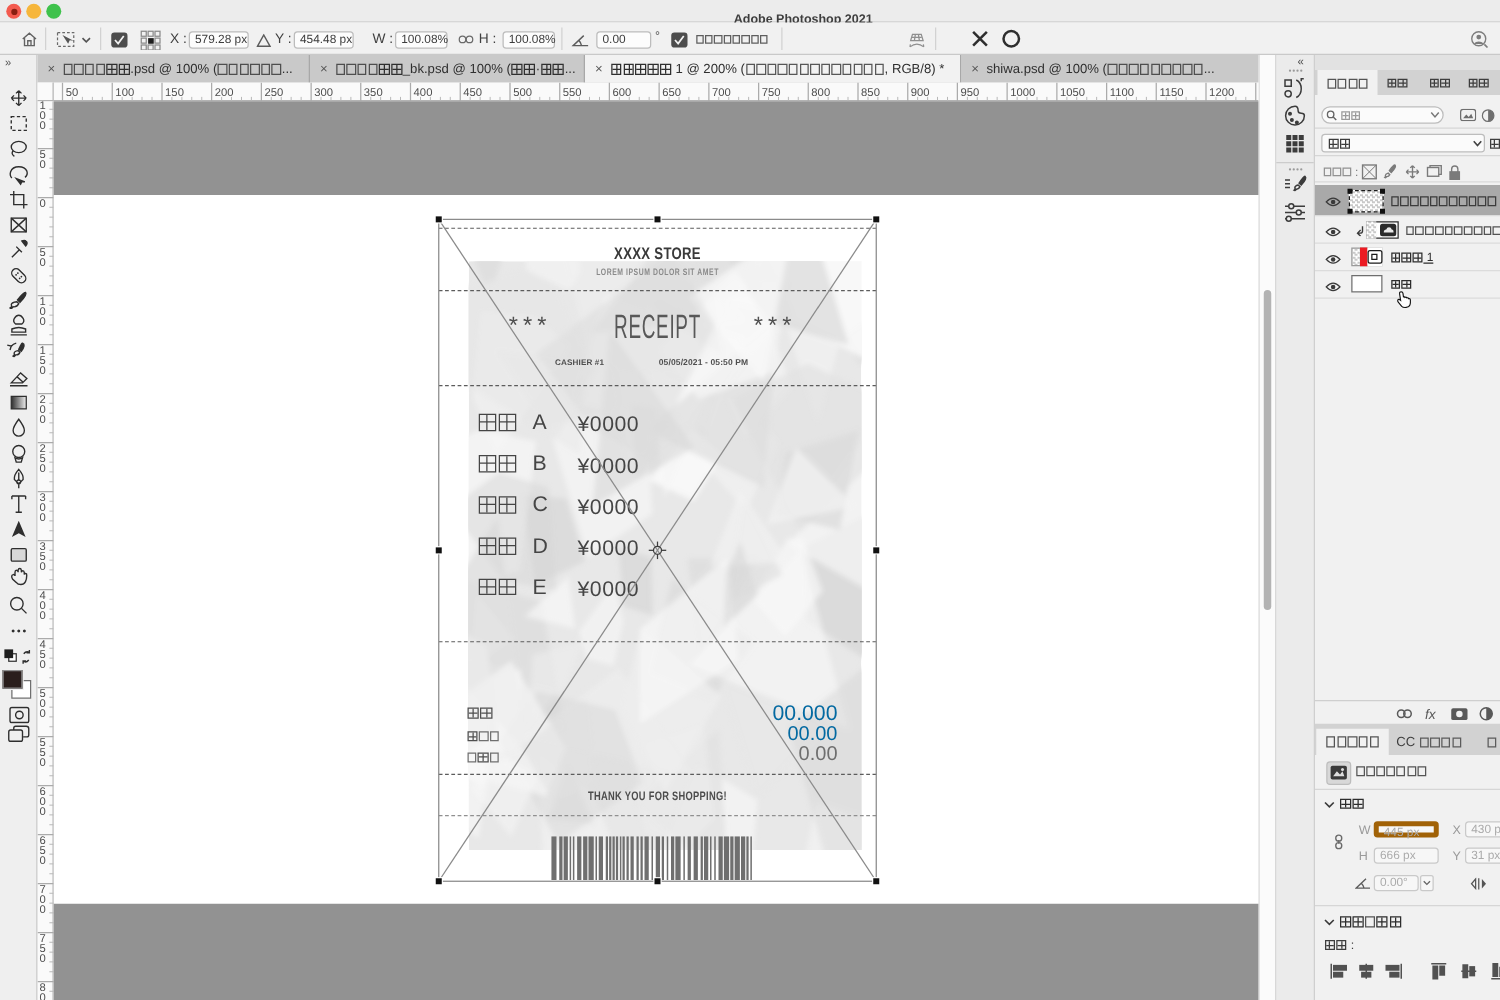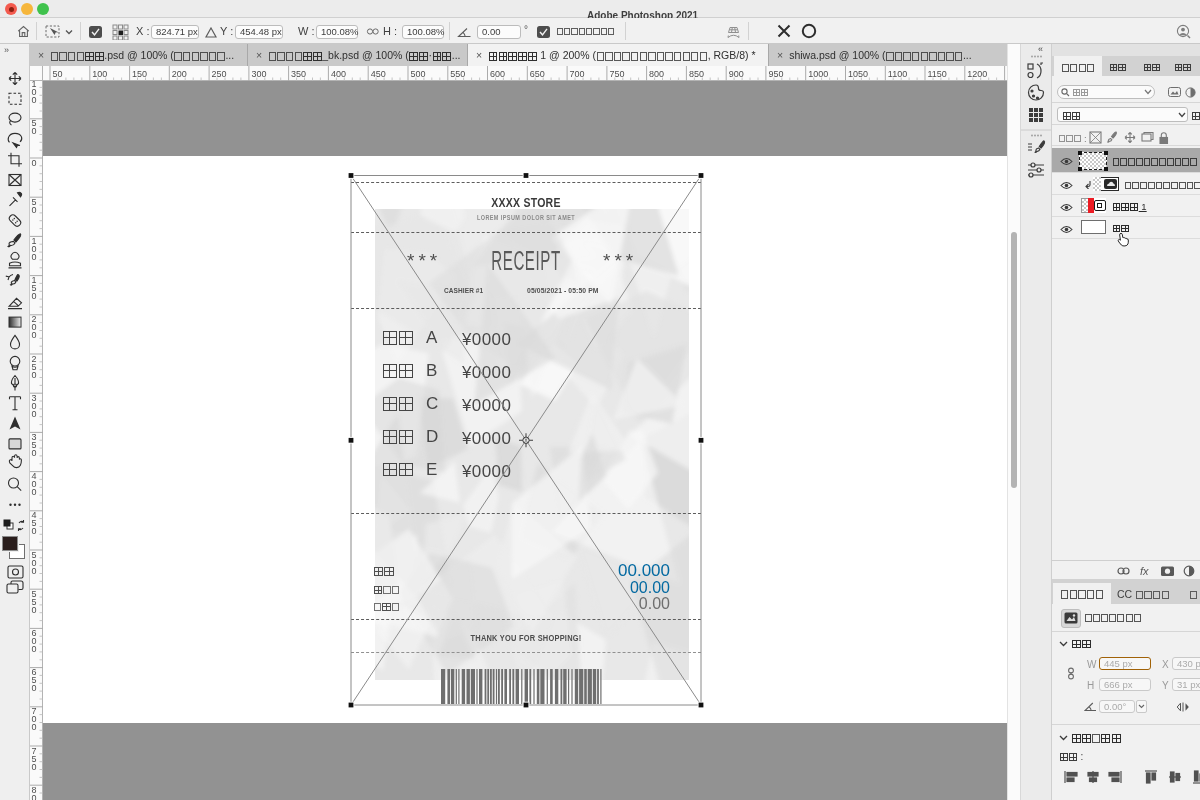--- a/index.html
+++ b/index.html
@@ -50,21 +50,21 @@
       <rect x="1" y="6.5" width="4" height="4"></rect>
       <rect x="12" y="6.5" width="4" height="4"></rect>
       <rect x="1" y="12" width="4" height="4"></rect>
       <rect x="6.5" y="12" width="4" height="4"></rect>
       <rect x="12" y="12" width="4" height="4"></rect>
     </g>
     <rect x="6.5" y="6.5" width="4.5" height="4.5" fill="#1d1d1d"></rect>
   </svg>
 
 <div class="lbl" style="left:136px;top:25px">X :</div>
-<div class="inp" style="left:151px;top:24.5px;width:48px;height:14px">824.71 px</div>
+<div class="inp" style="left:151px;top:24.5px;width:48px;height:14px">579.28 px</div>
 
 <svg class="a" style="left:205px;top:26.5px" width="12" height="11" viewBox="0 0 12 11">
     <path d="M6 1 L11 10 H1 Z" fill="none" stroke="#5c5c5c" stroke-width="1.2"></path>
   </svg>
 
 <div class="lbl" style="left:220px;top:25px">Y :</div>
 <div class="inp" style="left:235px;top:24.5px;width:48px;height:14px">454.48 px</div>
 
 <div class="lbl" style="left:298px;top:25px">W :</div>
 <div class="inp" style="left:316px;top:24.5px;width:42px;height:14px">100.08%</div>
@@ -939,21 +939,21 @@
     <circle cx="10" cy="3.5" r="1.2" fill="#ddd"></circle>
   </svg>
 <div class="a" style="left:1084px;top:612.5px;font-size:10px;color:#2e2e2e"><span style="font-size:10px"><span class="h"></span><span class="h"></span><span class="h"></span><span class="h"></span><span class="h"></span><span class="h"></span><span class="h"></span></span></div>
 <div class="a" style="left:1052px;top:631px;width:148px;height:1px;background:#d6d6d6"></div>
 
 <svg class="a" style="left:1059px;top:640.5px" width="9" height="6" viewBox="0 0 9 6">
     <path d="M1 1 l3.5 3.5 L8 1" fill="none" stroke="#3a3a3a" stroke-width="1.3"></path>
   </svg>
 <div class="a" style="left:1071px;top:637.5px;font-size:11px;color:#2d2d2d;font-weight:bold"><span style="font-size:11px"><span class="k"></span><span class="k"></span></span></div>
 <div class="a" style="left:1087px;top:659px;font-size:10px;color:#9a9a9a">W</div>
-<div style="position:absolute;background:#f7f7f7;border:1px solid #a16207;border-radius:3px;font-size:9.5px;color:#ababab;line-height:11px;padding-left:4px;left:1099px;top:657px;width:52px;height:13px">445 px</div>
+<div style="position:absolute;background:#f7f7f7;border:4px solid #a16207;border-radius:3px;font-size:9.5px;color:#ababab;line-height:11px;padding-left:4px;left:1099px;top:657px;width:52px;height:13px">445 px</div>
 <div class="a" style="left:1162px;top:659px;font-size:10px;color:#9a9a9a">X</div>
 <div style="position:absolute;background:#f7f7f7;border:1px solid #c9c9c9;border-radius:3px;font-size:9.5px;color:#ababab;line-height:11px;padding-left:4px;left:1172px;top:657px;width:52px;height:13px">430 px</div>
 
 <svg class="a" style="left:1066px;top:667px" width="10" height="13" viewBox="0 0 10 13">
     <g fill="none" stroke="#6b6b6b" stroke-width="1.1">
       <circle cx="5" cy="3.5" r="2.4"></circle>
       <circle cx="5" cy="9.5" r="2.4"></circle>
       <path d="M5 5 v3"></path>
     </g>
   </svg>

